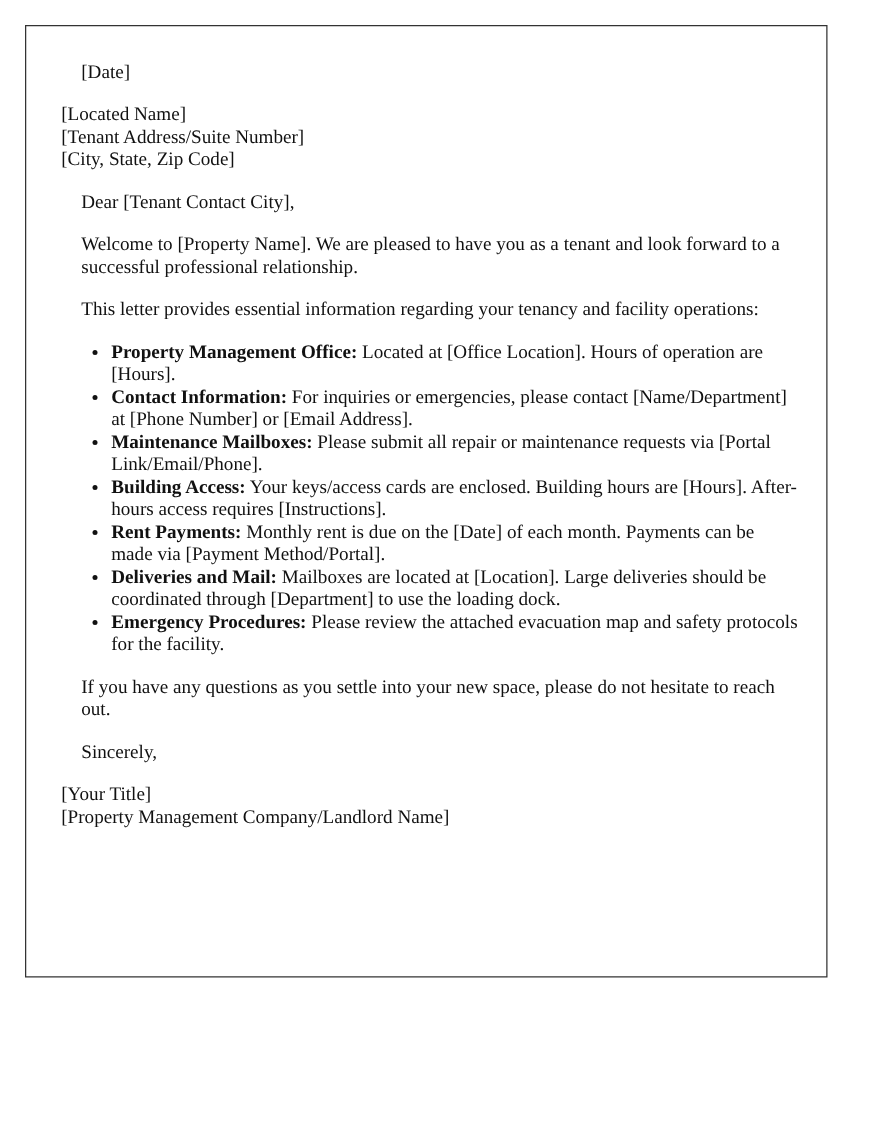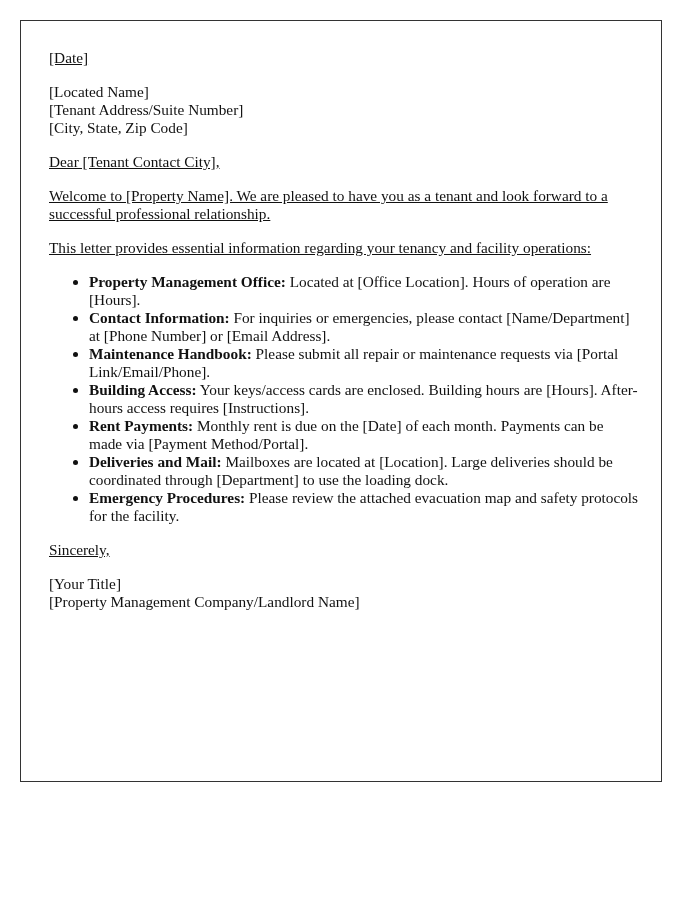--- a/index.html
+++ b/index.html
@@ -25,22 +25,21 @@
       border: 1px solid #333333;
       box-sizing: content-box;
     }
     .content {
       position: absolute;
       left: 28px;
       top: 28px;
       width: 590px;
     }
     p {
-      margin: 0 0 16px 0;
-      text-decoration: underline;
+      margin: 0 0 16px 16px;
     }
     .block-lines div {
       margin: 0;
     }
     ul {
       margin: 0 0 16px 0;
       padding-left: 40px;
     }
     ul li {
       margin: 0;
@@ -67,28 +66,29 @@
 
     <p>Dear [Tenant Contact City],</p>
 
     <p>Welcome to [Property Name]. We are pleased to have you as a tenant and look forward to a successful professional relationship.</p>
 
     <p>This letter provides essential information regarding your tenancy and facility operations:</p>
 
     <ul>
       <li><b>Property Management Office:</b><span> Located at [Office Location]. Hours of operation are [Hours].</span></li>
       <li><b>Contact Information:</b><span> For inquiries or emergencies, please contact [Name/Department] at [Phone Number] or [Email Address].</span></li>
-      <li><b>Maintenance Handbook:</b><span> Please submit all repair or maintenance requests via [Portal Link/Email/Phone].</span></li>
+      <li><b>Maintenance Mailboxes:</b><span> Please submit all repair or maintenance requests via [Portal Link/Email/Phone].</span></li>
       <li><b>Building Access:</b><span> Your keys/access cards are enclosed. Building hours are [Hours]. After-hours access requires [Instructions].</span></li>
       <li><b>Rent Payments:</b><span> Monthly rent is due on the [Date] of each month. Payments can be made via [Payment Method/Portal].</span></li>
       <li><b>Deliveries and Mail:</b><span> Mailboxes are located at [Location]. Large deliveries should be coordinated through [Department] to use the loading dock.</span></li>
       <li><b>Emergency Procedures:</b><span> Please review the attached evacuation map and safety protocols for the facility.</span></li>
     </ul>
 
 
+    <p>If you have any questions as you settle into your new space, please do not hesitate to reach out.</p>
 
     <p>Sincerely,</p>
 
     <div class="block-lines">
       <div>[Your Title]</div>
       <div>[Property Management Company/Landlord Name]</div>
     </div>
 
   </div>
 </div>

